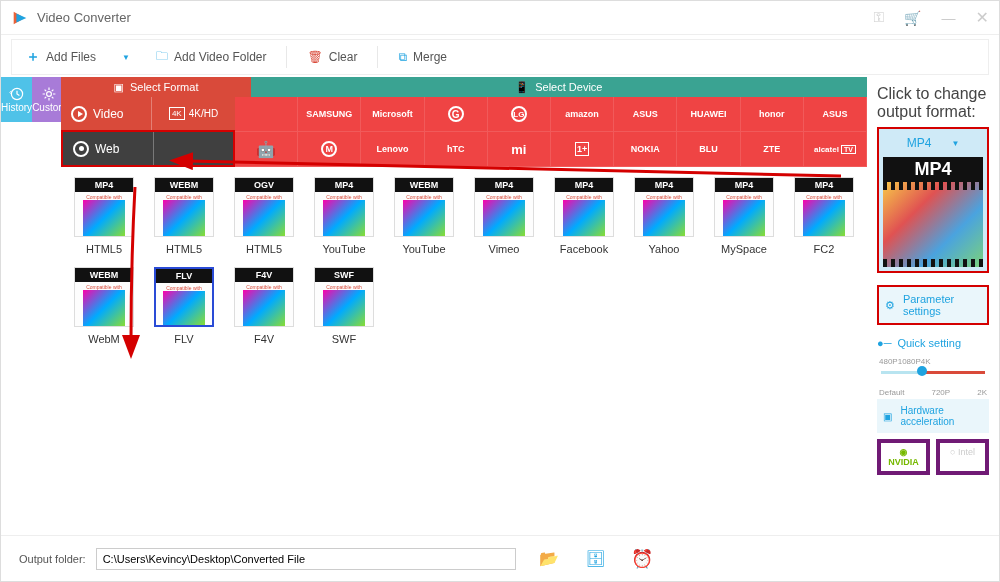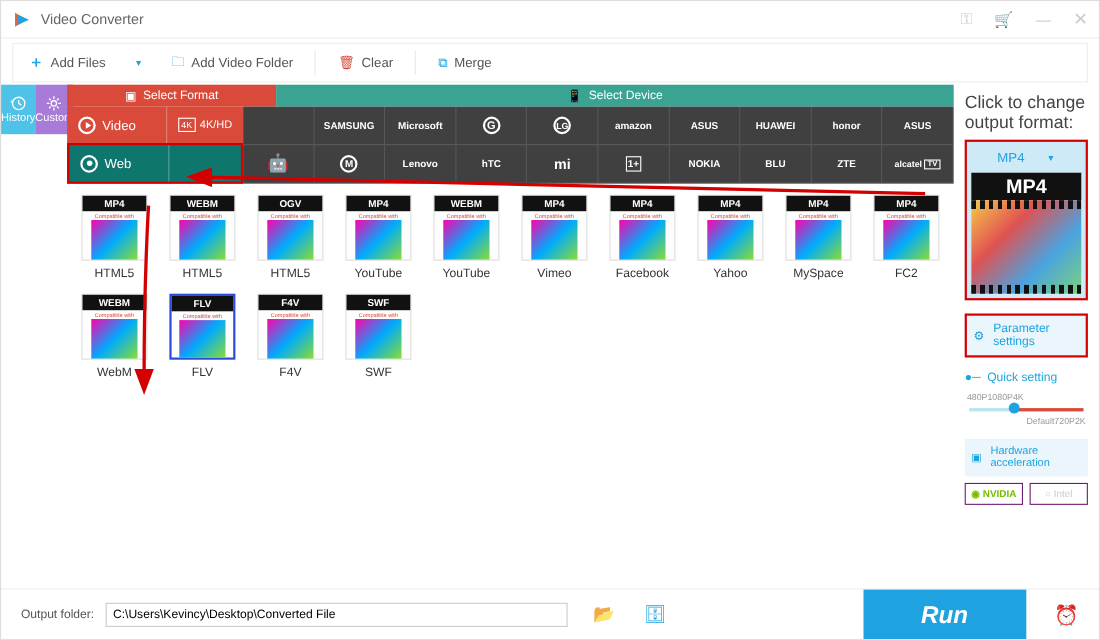--- a/index.html
+++ b/index.html
@@ -30,29 +30,29 @@
 .sidetab.history { background: #4fc2e8; }
 .sidetab.custom { background: #a87bd8; }
 .sidetab svg { width: 20px; height: 16px; }
 
 .center { flex: 1; display: flex; flex-direction: column; }
 .tabsrow { display: flex; height: 20px; }
 .tabsrow-fmt { width: 190px; background: #d94a3a; color: #fff; font-size: 11px; display: flex; align-items: center; justify-content: center; gap: 6px; }
 .tabsrow-dev { flex: 1; background: #3aa392; color: #fff; font-size: 11px; display: flex; align-items: center; justify-content: center; gap: 6px; }
 
 .brands { display: flex; height: 70px; }
-.fmtcol { width: 160px; display: flex; flex-direction: column; position: relative; }
+.fmtcol { width: 174px; display: flex; flex-direction: column; position: relative; }
 .fmt-item { flex: 1; display: flex; align-items: center; color: #fff; font-size: 12px; cursor: pointer; }
 .fmt-item.video { background: #d94a3a; }
-.fmt-item.web { background: #0f766e; border: 2px solid #d40000; }
+.fmt-item.web { background: #404040; border: 2px solid #d40000; }
 .fmt-item .lbl { width: 90px; display: flex; align-items: center; gap: 6px; padding-left: 10px; }
 .fmt-item .sub { flex:1; display: flex; align-items: center; justify-content: center; gap:4px; text-align: center; font-size: 10px; }
 .fmt-sep { width: 1px; background: rgba(255,255,255,0.3); align-self: stretch; }
 
-.devgrid { flex: 1; background: #404040; display: grid; grid-template-columns: repeat(10, 1fr); }
+.devgrid { flex: 1; background: #ef4444; display: grid; grid-template-columns: repeat(10, 1fr); }
 .devcell { display: flex; align-items: center; justify-content: center; color: #fff; font-size: 9px; border-right: 1px solid rgba(255,255,255,0.12); border-bottom: 1px solid rgba(255,255,255,0.12); cursor: pointer; font-weight: bold; }
 
 .preset-grid { padding: 10px 6px; display: grid; grid-template-columns: repeat(10, 74px); gap: 12px 6px; }
 .preset { display: flex; flex-direction: column; align-items: center; cursor: pointer; }
 .preset-tile { width: 60px; height: 60px; border: 1px solid #ddd; background: #fdfdfd; display: flex; flex-direction: column; align-items: center; }
 .preset.sel .preset-tile { border: 2px solid #2a4bd6; }
 .preset-top { width: 100%; height: 14px; background: #111; color: #fff; font-size: 9px; text-align: center; line-height: 14px; font-weight: bold; }
 .preset-compat { font-size: 5px; color: #d94a3a; line-height:6px; text-align:center; margin-top:2px; }
 .preset-thumb { flex:1; width: 42px; display:flex; align-items:center; justify-content:center; font-size:14px; }
 .preset-label { font-size: 11px; color: #333; margin-top: 6px; }
@@ -69,25 +69,25 @@
 .rp-thumb .pic::before, .rp-thumb .pic::after { content:''; position:absolute; left:0; right:0; height:8px; background: repeating-linear-gradient(90deg,#111 0,#111 4px,transparent 4px,transparent 8px); }
 .rp-thumb .pic::before { top:0; } .rp-thumb .pic::after { bottom:0; }
 
 .rp-param { margin-top: 12px; border: 2px solid #d40000; background: #eaf6fb; padding: 6px; font-size: 11px; color: #1fa3e0; display: flex; align-items: center; gap: 8px; cursor: pointer; }
 .rp-quick { margin-top: 12px; font-size: 11px; color: #1fa3e0; display:flex; align-items:center; gap:6px; }
 
 .slider { margin-top: 8px; position: relative; height: 32px; }
 .slider-track { position:absolute; top: 14px; left:4px; right:4px; height:3px; background: linear-gradient(90deg,#b8e4f0 0%,#b8e4f0 40%,#d94a3a 40%,#d94a3a 100%); }
 .slider-thumb { position:absolute; top:9px; left:40%; width:10px; height:10px; background:#1fa3e0; border-radius:50%; margin-left:-5px; }
 .slider-labels-top { display:flex; font-size:8px; color:#999; padding: 0 2px;}
-.slider-labels-bot { display:flex; justify-content:flex-end; font-size:8px; color:#999; padding: 0 2px; margin-top:12px;}
+.slider-labels-bot { display:flex; justify-content:space-between; font-size:8px; color:#999; padding: 0 2px; margin-top:22px;}
 
 .rp-hw { margin-top: 10px; background:#eaf6fb; padding:6px; font-size:10px; color:#1fa3e0; display:flex; align-items:center; gap:8px; cursor:pointer;}
 .rp-vendor { margin-top:6px; display:flex; gap:6px; }
-.rp-vendor div { flex:1; border:1px solid #701a75; font-size:9px; padding:4px; text-align:center; }
+.rp-vendor div { flex:1; border:4px solid #701a75; font-size:9px; padding:4px; text-align:center; }
 .rp-vendor .nv { color:#76b900; font-weight:bold; }
 .rp-vendor .intl { color:#ccc; }
 
 
 .bottom { position: absolute; left:0; right:0; bottom:0; height:46px; display:flex; align-items:center; padding: 0 18px; gap:10px; border-top:1px solid #eee; }
 .bottom-lbl { font-size:11px; color:#555; }
 .path-input { flex: 0 0 420px; height:22px; border:1px solid #ccc; font-size:11px; padding:0 18px 0 6px; position:relative; background:#fff; }
 .bottom-ico { color:#1fa3e0; font-size:16px; margin-left:16px; cursor:pointer; }
 .run-btn { margin-left:auto; width:148px; height:46px; background:#1fa3e0; color:#fff; font-size:22px; font-style:italic; font-weight:bold; display:flex; align-items:center; justify-content:center; cursor:pointer; }
 .alarm { color:#1fa3e0; font-size:18px; margin-left:16px; cursor:pointer; }
@@ -392,23 +392,20 @@
     </div>
   </div>
 </div>
 
 <div class="bottom">
   <span class="bottom-lbl">Output folder:</span>
   <input class="path-input" value="C:\Users\Kevincy\Desktop\Converted File" style="">
   <span style="color:#1fa3e0;font-size:8px;margin-left:-20px;">▼</span>
   <span class="bottom-ico">📂</span>
   <span class="bottom-ico">🗄</span>
-  <div class="run-btn">
-      <span>Run</span>
-    </div>
   <span class="alarm">⏰</span>
 </div>
 
 <svg class="arrow-svg" style="left:0;top:0;width:1000px;height:582px;">
   <defs>
       <marker id="ah" markerWidth="10" markerHeight="10" refX="2" refY="3" orient="auto">
         <path d="M0,0 L0,6 L8,3 z" fill="#d40000"></path>
       </marker>
     </defs>
   <line x1="840" y1="175" x2="186" y2="160" stroke="#d40000" stroke-width="3" marker-end="url(#ah)"></line>

